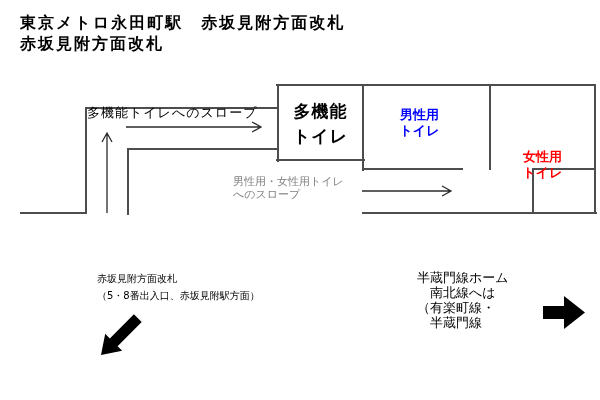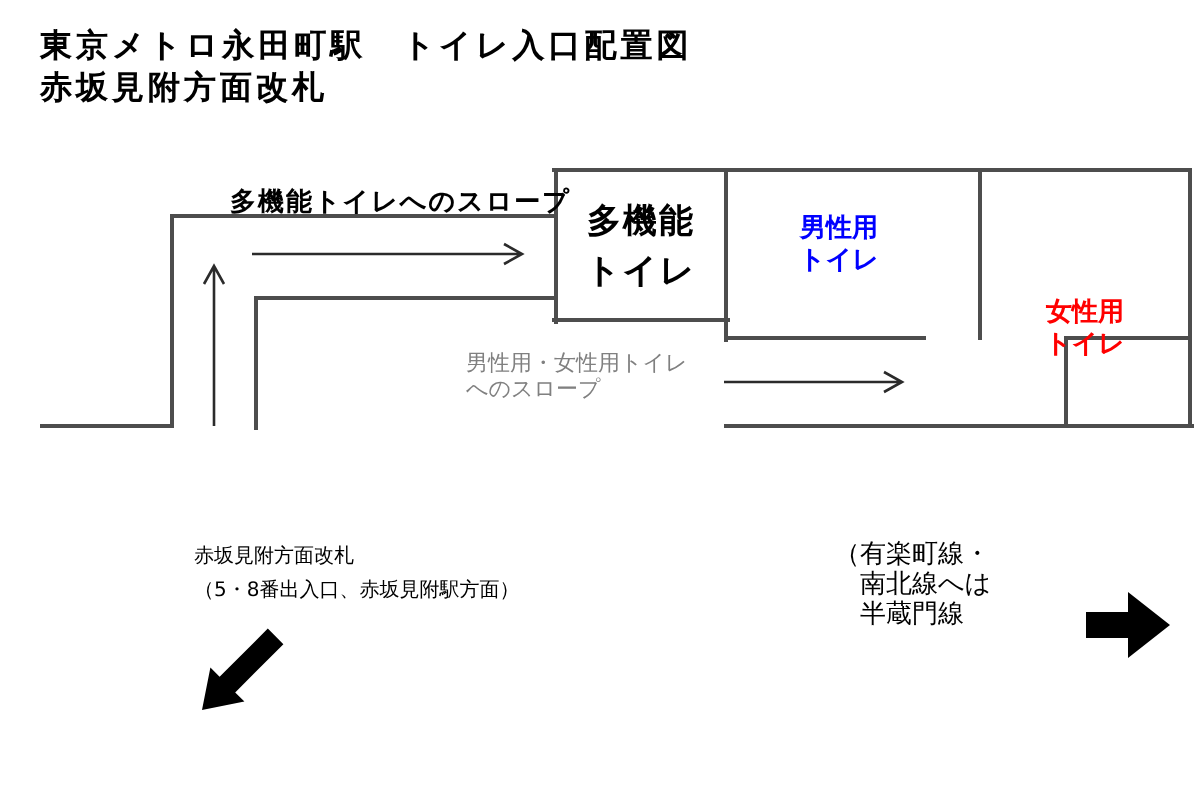--- a/index.html
+++ b/index.html
@@ -2,37 +2,37 @@
 <html><head>
 <meta charset="utf-8">
 <style>
   html,body{margin:0;padding:0;background:#fff;}
   .screen{
     position:relative;width:600px;height:400px;background:#ffffff;
     font-family:"DejaVu Sans",sans-serif;color:#000;overflow:hidden;
   }
   .abs{position:absolute;}
   .title{left:20px;top:12px;font-size:16px;font-weight:bold;line-height:21px;letter-spacing:2px;}
-  .slope-multi{left:87px;top:92px;font-size:13px;font-weight:bold;letter-spacing:1px;white-space:nowrap;padding-left:28px;}
+  .slope-multi{left:87px;top:104px;font-size:13px;font-weight:normal;letter-spacing:1px;white-space:nowrap;}
   .room{position:absolute;text-align:center;font-weight:bold;}
   .room-multi{left:278px;top:99px;width:85px;font-size:17px;line-height:25px;letter-spacing:1px;}
   .room-mens{left:363px;top:107px;width:113px;font-size:13px;line-height:16px;color:#0000ff;}
   .room-womens{left:490px;top:107px;width:105px;font-size:13px;line-height:16px;color:#ff0000;margin-top:42px;}
   .slope-mw{left:233px;top:175px;font-size:11px;line-height:13px;color:#808080;white-space:nowrap;}
   .gate{left:97px;top:270px;font-size:10px;line-height:17px;white-space:nowrap;}
   .platform{left:417px;top:270px;font-size:13px;line-height:15px;white-space:nowrap;}
   svg.overlay{position:absolute;left:0;top:0;}
 </style>
 </head>
 <body>
 
 <div class="screen">
 
   <div class="abs title">
-    <div>東京メトロ永田町駅　トイレ入口配置図</div>
+    <div>東京メトロ永田町駅　赤坂見附方面改札</div>
     <div>赤坂見附方面改札</div>
   </div>
 
   <svg class="overlay" width="600" height="400" viewBox="0 0 600 400">
     <g stroke="#4d4d4d" stroke-width="2" stroke-linecap="square" fill="none">
       <line x1="86" y1="108" x2="278" y2="108"></line>
       <line x1="86" y1="108" x2="86" y2="213"></line>
       <line x1="21" y1="213" x2="86" y2="213"></line>
       <line x1="128" y1="149" x2="277" y2="149"></line>
       <line x1="128" y1="149" x2="128" y2="214"></line>
@@ -79,18 +79,19 @@
     <div>男性用・女性用トイレ</div>
     <div>へのスロープ</div>
   </div>
 
   <div class="abs gate">
     <div>赤坂見附方面改札</div>
     <div>（5・8番出入口、赤坂見附駅方面）</div>
   </div>
 
   <div class="abs platform">
+    <div>半蔵門線ホーム</div>
+    <div>　南北線へは</div>
     <div>（有楽町線・</div>
-    <div>　南北線へは</div>
     <div>　半蔵門線</div>
   </div>
 
 </div>
 
 </body></html>

